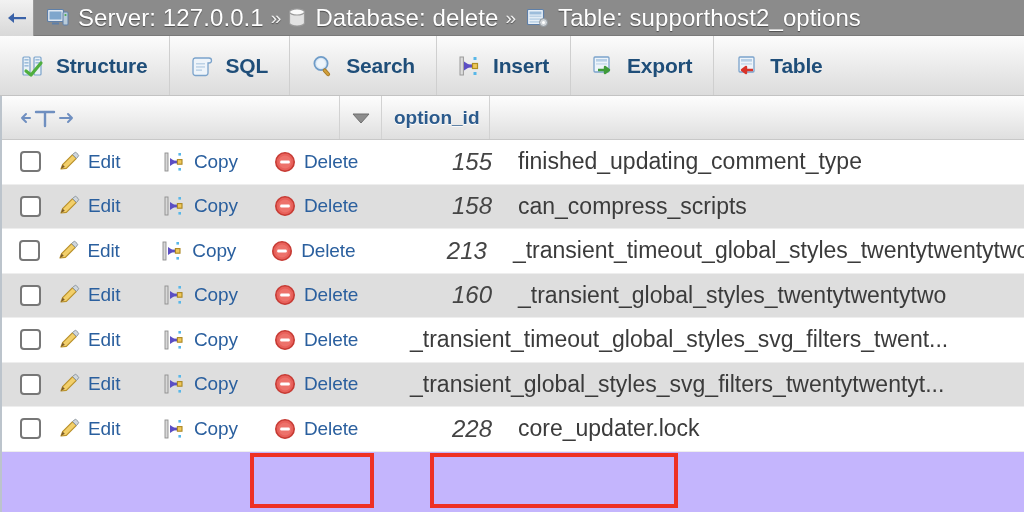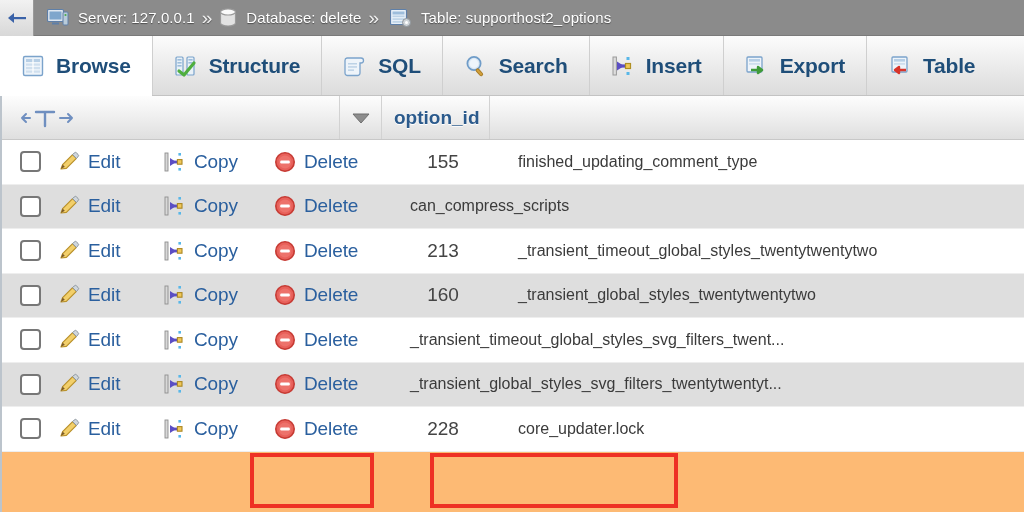--- a/index.html
+++ b/index.html
@@ -20,21 +20,21 @@
   }
   .back-btn {
     width: 34px; height: 36px;
     background: linear-gradient(180deg,#f2f2f2 0%,#d8d8d8 100%);
     border-right: 1px solid #9a9a9a;
     display: flex; align-items: center; justify-content: center;
     flex: 0 0 auto;
   }
   .crumb-group { display: flex; align-items: center; gap: 9px; padding-left: 13px; }
   .crumb-text {
-    color: #ffffff; font-size: 15px; font-weight: 400;
+    color: #ffffff; font-size: 24px; font-weight: 400;
     text-shadow: 0 1px 1px rgba(0,0,0,.45);
     white-space: nowrap; letter-spacing: .1px;
   }
   .crumb-sep {
     color: #f0f0f0; font-size: 19px; padding: 0 7px;
     text-shadow: 0 1px 1px rgba(0,0,0,.4);
   }
 
   
   .tab-bar {
@@ -58,21 +58,21 @@
     background: #ffffff;
   }
   .tab-label {
     font-size: 21px; font-weight: bold; color: #1f4e79;
     white-space: nowrap; letter-spacing: -.2px;
   }
 
   
   .grid {
     position: absolute; left: 0; top: 96px; width: 1024px; height: 416px;
-    background: #fdba74;
+    background: #c4b5fd;
     border-left: 2px solid #bcc4cc;
   }
   .grid-head {
     display: flex; align-items: stretch; height: 44px;
     background: linear-gradient(180deg,#fdfdfd 0%,#ededed 55%,#dfdfdf 100%);
     border-bottom: 1px solid #c8c8c8;
   }
   .head-nav {
     width: 338px; display: flex; align-items: center; padding-left: 16px;
     border-right: 1px solid #d2d2d2;
@@ -111,26 +111,26 @@
     display: flex; align-items: center; gap: 8px;
     white-space: nowrap;
   }
   .action-edit   { width: 106px; }
   .action-copy   { width: 110px; align-items: center; }
   .action-delete { width: 120px; }
   .action-text {
     font-size: 19px; color: #2a5f9e; letter-spacing: -.1px;
   }
   .cell-id {
-    width: 108px; text-align: center; padding-right: 10px;
-    font-size: 19px; color: #444444;
+    width: 108px; text-align: right; padding-right: 10px;
+    font-size: 24px; color: #444444; font-style: italic;
   }
   .cell-name {
     flex: 1 1 auto; padding-left: 16px;
-    font-size: 16px; color: #3b3b3b; white-space: nowrap; overflow: hidden;
+    font-size: 23px; color: #3b3b3b; white-space: nowrap; overflow: hidden;
   }
 
   
   .anno {
     position: absolute; border: 4px solid #ee3124; background: transparent;
     pointer-events: none;
   }
   #anno-delete { left: 250px; top: 453px; width: 124px; height: 55px; }
   #anno-value  { left: 430px; top: 453px; width: 248px; height: 55px; }
 
@@ -191,33 +191,20 @@
           <circle cx="16.5" cy="14.5" r="4" fill="#cfd4d8" stroke="#8f969c" stroke-width="1"></circle>
           <circle cx="16.5" cy="14.5" r="1.5" fill="#ffffff"></circle>
         </svg>
       </span>
       <span class="crumb-text">Table: supporthost2_options</span>
     </div>
   </div>
 
   <div class="tab-bar">
 
-    <div class="tab active">
-      <span>
-        <svg width="24" height="24" viewBox="0 0 24 24">
-          <rect x="2.5" y="2.5" width="19" height="19" rx="1.5" fill="#eef4fa" stroke="#7ba3cb" stroke-width="1.4"></rect>
-          <rect x="5" y="5" width="14" height="3" fill="#b7cfe6"></rect>
-          <rect x="5" y="9.5" width="14" height="2.2" fill="#cfdfee"></rect>
-          <rect x="5" y="13" width="14" height="2.2" fill="#cfdfee"></rect>
-          <rect x="5" y="16.5" width="14" height="2.2" fill="#cfdfee"></rect>
-          <rect x="11.4" y="5" width="1.2" height="14" fill="#ffffff"></rect>
-        </svg>
-      </span>
-      <span class="tab-label">Browse</span>
-    </div>
 
     <div class="tab">
       <span>
         <svg width="24" height="24" viewBox="0 0 24 24">
           <rect x="2" y="3" width="7" height="18" rx="1" fill="#e9f1f8" stroke="#7ba3cb" stroke-width="1.2"></rect>
           <rect x="13" y="3" width="7" height="18" rx="1" fill="#e9f1f8" stroke="#7ba3cb" stroke-width="1.2"></rect>
           <rect x="3.4" y="5" width="4.2" height="1.6" fill="#9dbddb"></rect>
           <rect x="3.4" y="8" width="4.2" height="1.6" fill="#9dbddb"></rect>
           <rect x="3.4" y="11" width="4.2" height="1.6" fill="#9dbddb"></rect>
           <rect x="14.4" y="5" width="4.2" height="1.6" fill="#9dbddb"></rect>
@@ -382,20 +369,21 @@
     <div class="action action-delete">
       <span>
         <svg width="22" height="22" viewBox="0 0 22 22">
           <circle cx="11" cy="11" r="9.2" fill="#e8605a" stroke="#c63b34" stroke-width="1.6"></circle>
           <circle cx="11" cy="11" r="6.4" fill="#ef7a72" opacity=".7"></circle>
           <rect x="6.2" y="9.6" width="9.6" height="2.8" rx="1.2" fill="#ffffff"></rect>
         </svg>
       </span>
       <span class="action-text">Delete</span>
     </div>
+    <div class="cell-id">158</div>
     <div class="cell-name">can_compress_scripts</div>
   </div>
 
   <div class="row odd">
     <div class="cell-check">
       <div class="cb"></div>
     </div>
     <div class="action action-edit">
       <span>
         <svg width="22" height="22" viewBox="0 0 22 22">

